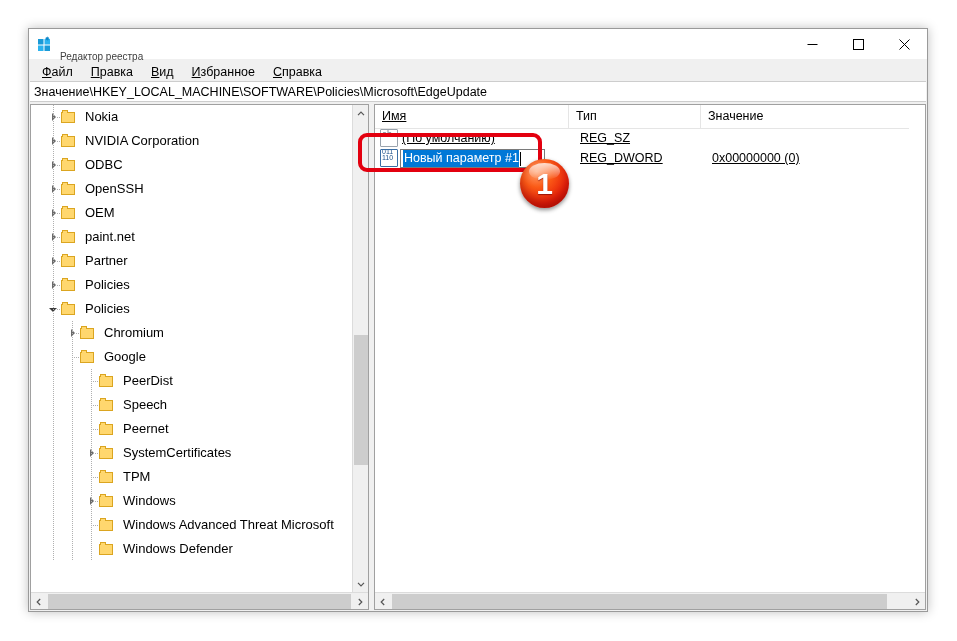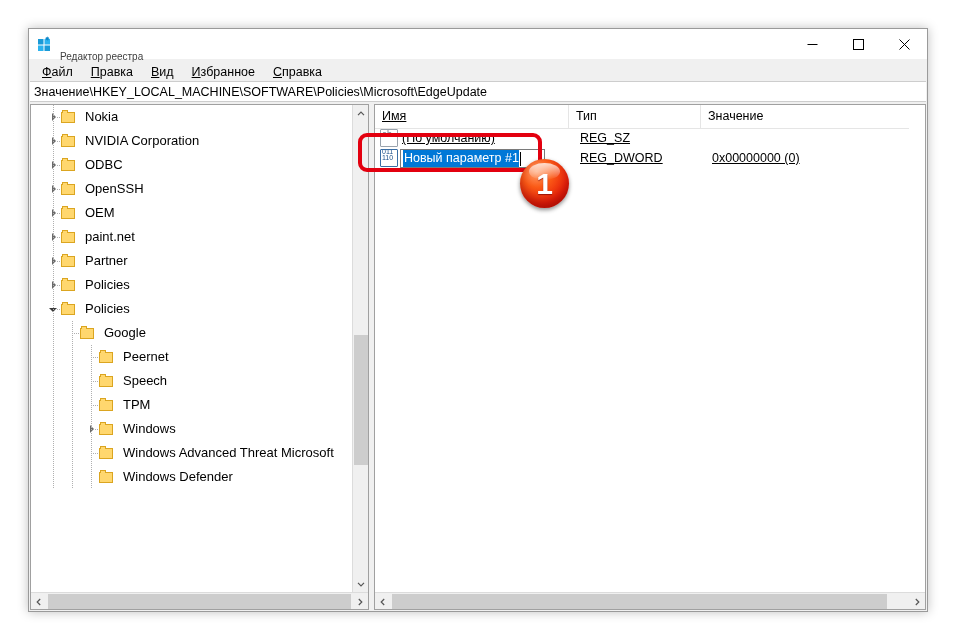--- a/index.html
+++ b/index.html
@@ -279,49 +279,88 @@
               <div class="folder">
                 <i></i>
               </div>
               <span class="lbl">Policies</span>
             </div>
             <div class="tnode">
               <div class="guide" style="left: 22px;"></div>
               <div class="guide" style="left: 41px;"></div>
               <div class="guide-h" style="left: 41px; width: 9px;"></div>
               <div style="width: 33px; flex: 0 0 auto;"></div>
+              <div class="twist">
+                <span class="chev right"></span>
+              </div>
+              <div class="folder">
+                <i></i>
+              </div>
+              <span class="lbl">Chromium</span>
+            </div>
+            <div class="tnode">
+              <div class="guide" style="left: 22px;"></div>
+              <div class="guide" style="left: 41px;"></div>
+              <div class="guide-h" style="left: 41px; width: 9px;"></div>
+              <div style="width: 33px; flex: 0 0 auto;"></div>
               <div class="twist"></div>
               <div class="folder">
                 <i></i>
               </div>
               <span class="lbl">Google</span>
             </div>
             <div class="tnode">
               <div class="guide" style="left: 22px;"></div>
               <div class="guide" style="left: 41px;"></div>
               <div class="guide" style="left: 60px;"></div>
               <div class="guide-h" style="left: 60px; width: 9px;"></div>
               <div style="width: 52px; flex: 0 0 auto;"></div>
               <div class="twist"></div>
               <div class="folder">
                 <i></i>
               </div>
+              <span class="lbl">PeerDist</span>
+            </div>
+            <div class="tnode">
+              <div class="guide" style="left: 22px;"></div>
+              <div class="guide" style="left: 41px;"></div>
+              <div class="guide" style="left: 60px;"></div>
+              <div class="guide-h" style="left: 60px; width: 9px;"></div>
+              <div style="width: 52px; flex: 0 0 auto;"></div>
+              <div class="twist"></div>
+              <div class="folder">
+                <i></i>
+              </div>
+              <span class="lbl">Speech</span>
+            </div>
+            <div class="tnode">
+              <div class="guide" style="left: 22px;"></div>
+              <div class="guide" style="left: 41px;"></div>
+              <div class="guide" style="left: 60px;"></div>
+              <div class="guide-h" style="left: 60px; width: 9px;"></div>
+              <div style="width: 52px; flex: 0 0 auto;"></div>
+              <div class="twist"></div>
+              <div class="folder">
+                <i></i>
+              </div>
               <span class="lbl">Peernet</span>
             </div>
             <div class="tnode">
               <div class="guide" style="left: 22px;"></div>
               <div class="guide" style="left: 41px;"></div>
               <div class="guide" style="left: 60px;"></div>
               <div class="guide-h" style="left: 60px; width: 9px;"></div>
               <div style="width: 52px; flex: 0 0 auto;"></div>
-              <div class="twist"></div>
-              <div class="folder">
-                <i></i>
-              </div>
-              <span class="lbl">Speech</span>
+              <div class="twist">
+                <span class="chev right"></span>
+              </div>
+              <div class="folder">
+                <i></i>
+              </div>
+              <span class="lbl">SystemCertificates</span>
             </div>
             <div class="tnode">
               <div class="guide" style="left: 22px;"></div>
               <div class="guide" style="left: 41px;"></div>
               <div class="guide" style="left: 60px;"></div>
               <div class="guide-h" style="left: 60px; width: 9px;"></div>
               <div style="width: 52px; flex: 0 0 auto;"></div>
               <div class="twist"></div>
               <div class="folder">
                 <i></i>

